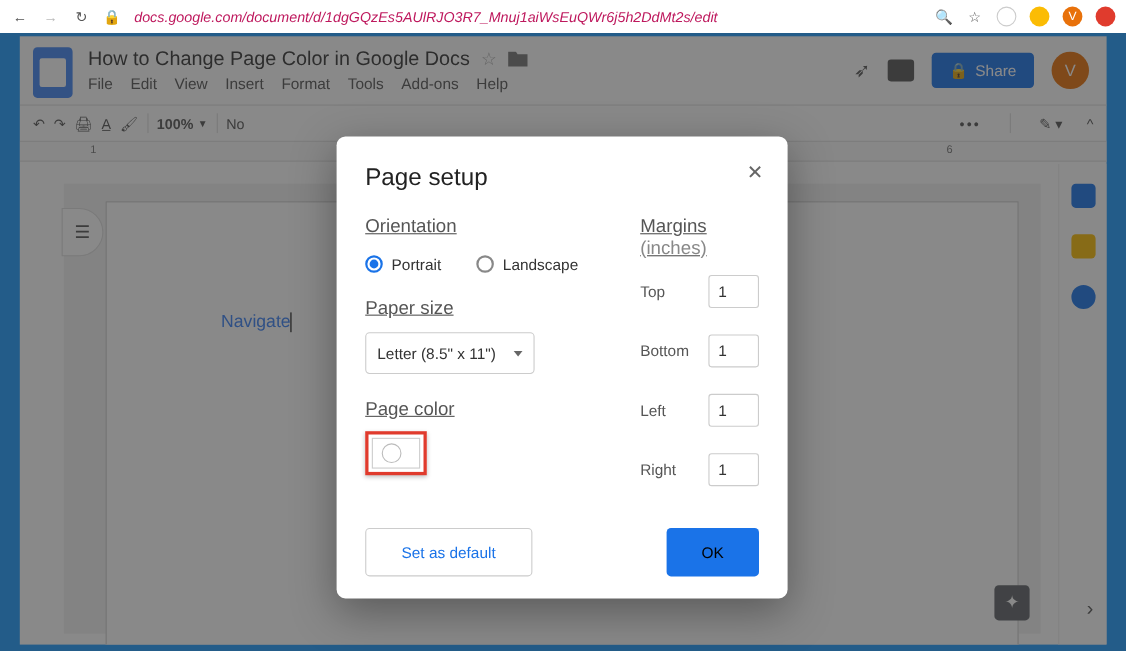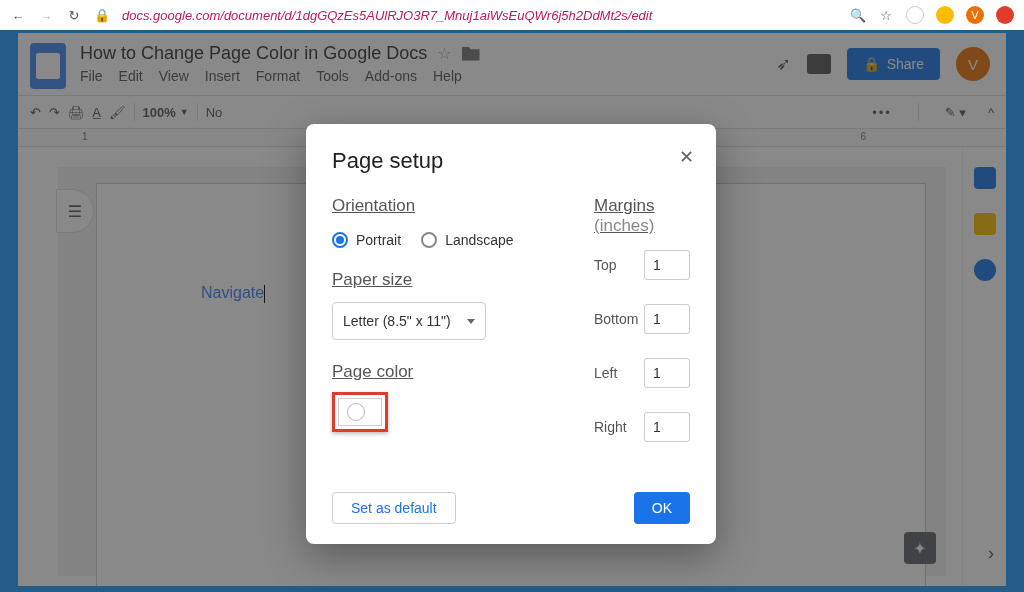--- a/index.html
+++ b/index.html
@@ -40,41 +40,41 @@
   .sidepanel .keep{background:#fbbc04;}
   .sidepanel .tasks{background:#1a73e8;border-radius:50%;}
   .right-arrow{position:absolute;right:12px;bottom:22px;color:#555;font-size:18px;}
   .explore-btn{position:absolute;right:70px;bottom:22px;width:32px;height:32px;background:#5f6368;border-radius:4px;display:flex;align-items:center;justify-content:center;color:#fff;}
   
   .dialog { position:absolute; left:306px; top:94px; width:410px; height:420px; background:#fff; border-radius:8px; box-shadow:0 12px 40px rgba(0,0,0,.35); padding:24px 26px 20px 26px;}
   .dialog h1 { font-size:22px; font-weight:400; color:#222;}
   .dialog .close { position:absolute; top:22px; right:22px; font-size:18px; color:#666; cursor:pointer;}
   .dialog .cols { display:flex; margin-top:22px; gap:4px;}
   .dialog .lcol{width:246px;}
-  .dialog .rcol{flex:1;margin-left:12px;}
+  .dialog .rcol{flex:1;}
   .sect-label { font-size:17px; color:#555; font-weight:500;text-decoration:underline;}
   .sect-label .hint{color:#888;font-weight:400;}
-  .radio-row{display:flex;gap:20px;margin:16px 0 22px 0;}
+  .radio-row{display:flex;gap:32px;margin:16px 0 22px 0;}
   .radio{display:flex;align-items:center;gap:8px;font-size:14px;color:#333;}
   .radio .dot{width:16px;height:16px;border-radius:50%;border:2px solid #888;display:flex;align-items:center;justify-content:center;}
   .radio.sel .dot{border-color:#1a73e8;}
   .radio.sel .dot::after{content:"";width:8px;height:8px;background:#1a73e8;border-radius:50%;}
   .paper-select{margin-top:12px;border:1px solid #ccc;border-radius:4px;height:38px;width:154px;display:flex;align-items:center;justify-content:space-between;padding:0 10px;font-size:14px;color:#333;}
   .paper-select .tri{border-left:4px solid transparent;border-right:4px solid transparent;border-top:5px solid #666;}
   .pc-label{margin-top:22px;}
   .color-picker-wrap{margin-top:10px;width:56px;height:40px;border:3px solid #e03b2d;display:flex;align-items:center;justify-content:center;position:relative; box-shadow:0 2px 4px rgba(0,0,0,.25);}
   .color-picker{width:44px;height:28px;border:1px solid #ccc;display:flex;align-items:center;justify-content:space-around;padding:0 4px;}
   .color-swatch{width:18px;height:18px;border:1px solid #bbb;border-radius:50%;background:#fff;}
   .margin-row{display:flex;align-items:center;justify-content:space-between;margin-top:4px;height:50px;}
   .margin-row span{font-size:14px;color:#555;}
   .margin-input{width:46px;height:30px;border:1px solid #ccc;border-radius:3px;font-size:14px;color:#333;text-align:left;padding-left:8px;}
   .dialog-footer{position:absolute;left:26px;right:26px;bottom:20px;display:flex;align-items:center;}
-  .btn{height:32px;padding:0 18px;border-radius:4px;font-size:14px;display:flex;align-items:center;justify-content:center;cursor:pointer;}
+  .btn{height:44px;padding:0 32px;border-radius:4px;font-size:14px;display:flex;align-items:center;justify-content:center;cursor:pointer;}
   .btn.def{border:1px solid #ccc;color:#1a73e8;background:#fff;}
-  .btn.primary{background:#1a73e8;color:#ffffff;margin-left:12px;}
+  .btn.primary{background:#1a73e8;color:#000000;margin-left:12px;}
   .spacer{flex:1;}
 </style>
 </head>
 <body>
 
 <div class="chrome-bar">
   <span class="ico">←</span>
   <span class="ico" style="color:#bbb;">→</span>
   <span class="ico">↻</span>
   <span class="ico">🔒</span>

